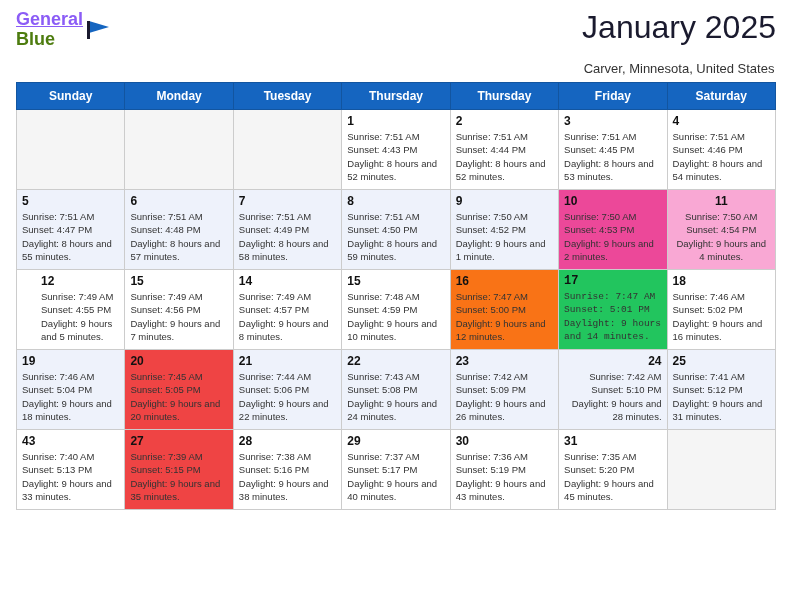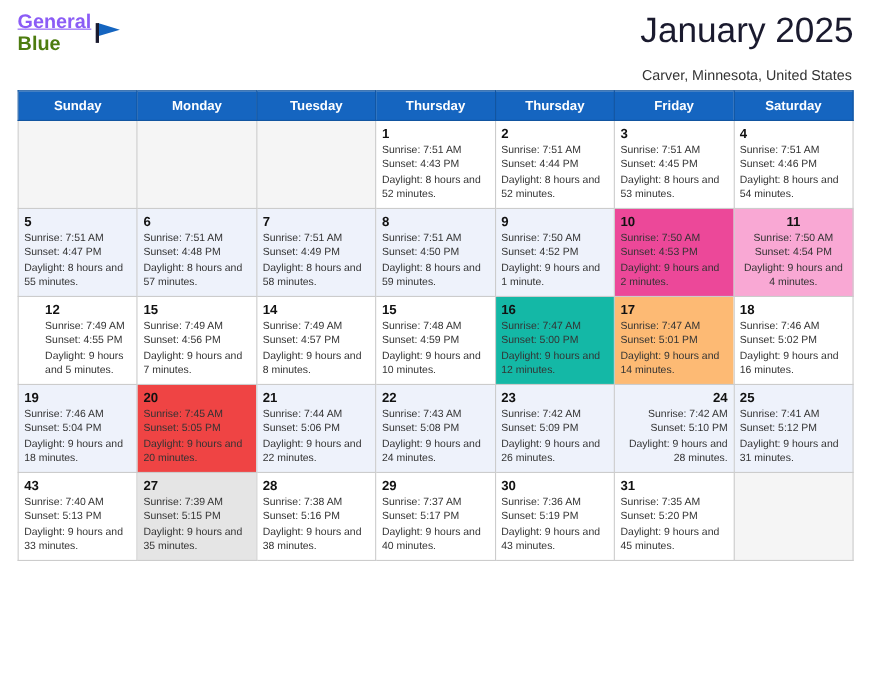--- a/index.html
+++ b/index.html
@@ -191,25 +191,25 @@
             <div class="day-info">Sunrise: 7:49 AM<br>Sunset: 4:56 PM<br>Daylight: 9 hours and 7 minutes.</div>
           </td>
           <td style="background: rgb(255, 255, 255);">
             <span class="day-num">14</span>
             <div class="day-info">Sunrise: 7:49 AM<br>Sunset: 4:57 PM<br>Daylight: 9 hours and 8 minutes.</div>
           </td>
           <td style="background: rgb(255, 255, 255);">
             <span class="day-num">15</span>
             <div class="day-info">Sunrise: 7:48 AM<br>Sunset: 4:59 PM<br>Daylight: 9 hours and 10 minutes.</div>
           </td>
-          <td style="background: #14b8a6;">
+          <td style="background: #f97316;">
             <span class="day-num">16</span>
             <div class="day-info">Sunrise: 7:47 AM<br>Sunset: 5:00 PM<br>Daylight: 9 hours and 12 minutes.</div>
           </td>
-          <td style="background: #fdba74;">
+          <td style="background: #22c55e; font-family: Liberation Mono, monospace;">
             <span class="day-num">17</span>
             <div class="day-info">Sunrise: 7:47 AM<br>Sunset: 5:01 PM<br>Daylight: 9 hours and 14 minutes.</div>
           </td>
           <td style="background: rgb(255, 255, 255);">
             <span class="day-num">18</span>
             <div class="day-info">Sunrise: 7:46 AM<br>Sunset: 5:02 PM<br>Daylight: 9 hours and 16 minutes.</div>
           </td>
         </tr>
         <tr>
           <td style="background: rgb(238, 242, 251); margin-top: 44px;">
@@ -239,21 +239,21 @@
           <td style="background: rgb(238, 242, 251);">
             <span class="day-num">25</span>
             <div class="day-info">Sunrise: 7:41 AM<br>Sunset: 5:12 PM<br>Daylight: 9 hours and 31 minutes.</div>
           </td>
         </tr>
         <tr>
           <td style="background: rgb(255, 255, 255);">
             <span class="day-num">43</span>
             <div class="day-info">Sunrise: 7:40 AM<br>Sunset: 5:13 PM<br>Daylight: 9 hours and 33 minutes.</div>
           </td>
-          <td style="background: #e5e5e5;">
+          <td style="background: #ef4444;">
             <span class="day-num">27</span>
             <div class="day-info">Sunrise: 7:39 AM<br>Sunset: 5:15 PM<br>Daylight: 9 hours and 35 minutes.</div>
           </td>
           <td style="background: rgb(255, 255, 255);">
             <span class="day-num">28</span>
             <div class="day-info">Sunrise: 7:38 AM<br>Sunset: 5:16 PM<br>Daylight: 9 hours and 38 minutes.</div>
           </td>
           <td style="background: rgb(255, 255, 255);">
             <span class="day-num">29</span>
             <div class="day-info">Sunrise: 7:37 AM<br>Sunset: 5:17 PM<br>Daylight: 9 hours and 40 minutes.</div>

